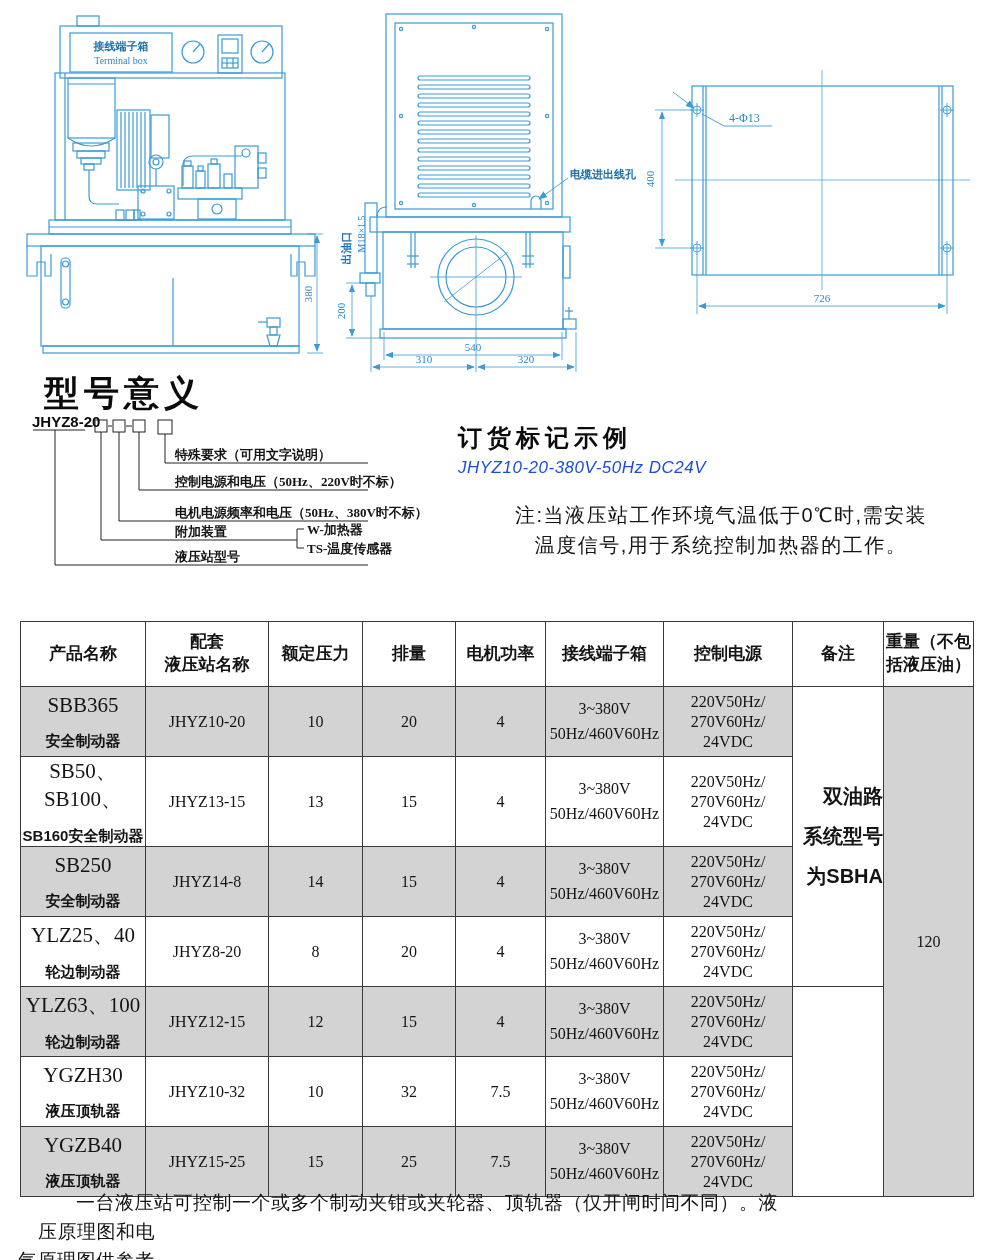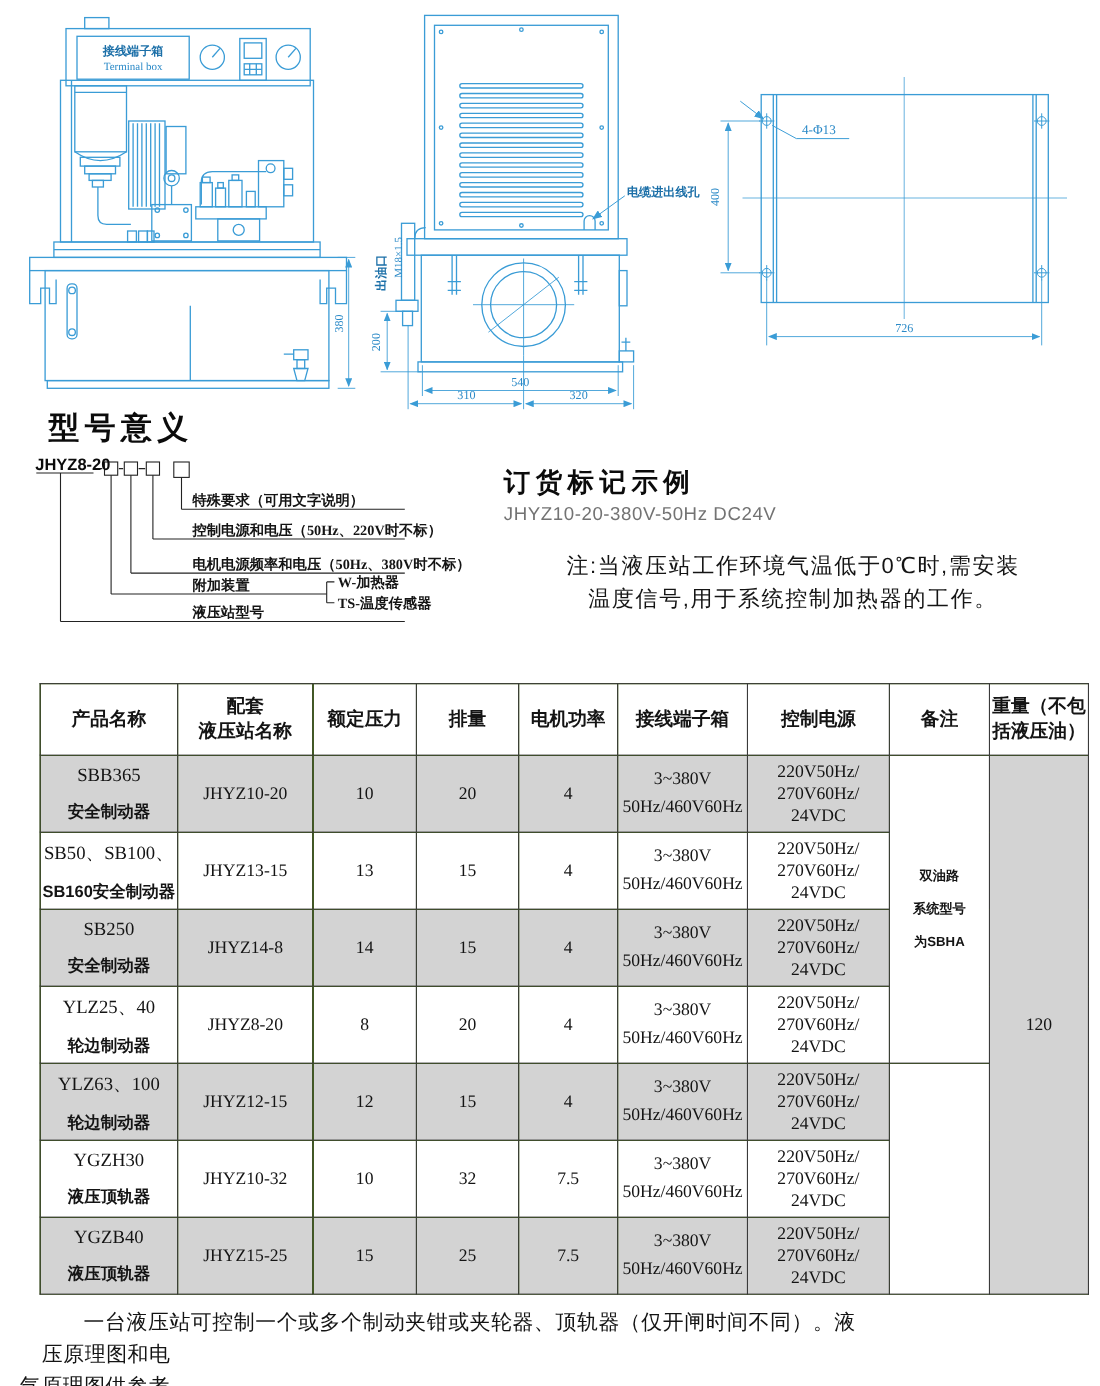--- a/index.html
+++ b/index.html
@@ -2,50 +2,50 @@
 <html><head>
 <meta charset="utf-8">
 <style>
   html,body { margin:0; padding:0; background:#fff; }
   #page {
     position:relative; width:1000px; height:1260px; background:#ffffff;
     font-family:"Liberation Sans", sans-serif; color:#111; overflow:hidden;
   }
   .abs { position:absolute; }
   
-  .h-big   { font-size:28px; font-weight:bold; letter-spacing:5px; color:#0b0b0b; }
+  .h-big   { font-size:35px; font-weight:bold; letter-spacing:5px; color:#0b0b0b; }
   .h-mid   { font-size:24px; font-weight:bold; letter-spacing:5px; color:#0b0b0b; }
   .h-table { font-size:23px; font-weight:bold; letter-spacing:2px; color:#0b0b0b; }
-  .example-line { font-size:17px; letter-spacing:0.5px; color:#737373; }
+  .example-line { font-size:17px; letter-spacing:0.5px; color:#1d4ed8;font-style:italic; }
   .note  { font-size:20px; line-height:30px; letter-spacing:1.5px; color:#141414; width:530px; }
   .note span { display:block; }
   .footnote { font-size:19px; line-height:29px; letter-spacing:0.5px; color:#141414; width:770px; }
   .footnote span { display:block; }
   .footnote .indent { text-indent:38px;margin-left:20px; }
   
   svg text { font-family:"Liberation Serif", serif; }
   .cnlab { font-family:"Liberation Sans", sans-serif; font-weight:bold; }
   
-  table.spec { border-collapse:collapse; table-layout:fixed; width:953px; background:#4d7c0f;margin-left:16px; }
+  table.spec { border-collapse:collapse; table-layout:fixed; width:953px; background:#84cc16; }
   table.spec th, table.spec td {
     border:1px solid #3a3a3a; text-align:center; vertical-align:middle; padding:0;
     font-size:16px; color:#141414; overflow:hidden;
   }
   table.spec th { height:64px; font-size:17px; font-weight:bold; white-space:pre-line; line-height:1.35; background:#fff; }
   table.spec tr.br { height:70px; }
   tr.odd  td { background:#d3d3d3; }
   tr.even td { background:#ffffff; }
   .ser { font-family:"Liberation Serif", serif; }
   td.num { font-size:17px; }
-  td.c-prod .l1 { display:block; font-size:17px; margin-bottom:14px;text-align:center; }
+  td.c-prod .l1 { display:block; font-size:21px; margin-bottom:14px;text-align:center; }
   td.c-prod .l2 { display:block; font-size:15px; font-weight:bold; }
   td.c-motor span { display:block; line-height:16px; margin:9px 0; }
   td.c-ctrl  span { display:block; line-height:18px; margin:2px 0; }
   td.remark { background:#ffffff !important; text-align:left; padding-left:15px; }
-  td.remark span { display:block; font-weight:bold; font-size:12px; margin:13px 0; }
+  td.remark span { display:block; font-weight:bold; font-size:20px; margin:13px 0;text-align:right; }
   td.weight { background:#d3d3d3 !important; font-size:17px; }
 </style>
 </head>
 <body>
 
 <div id="page">
 
   <svg class="abs" style="left:15px;top:6px;" width="330" height="365" viewBox="0 0 330 365">
     <defs>
       <marker id="fa" markerWidth="10" markerHeight="8" refX="9" refY="4" orient="auto-start-reverse">

